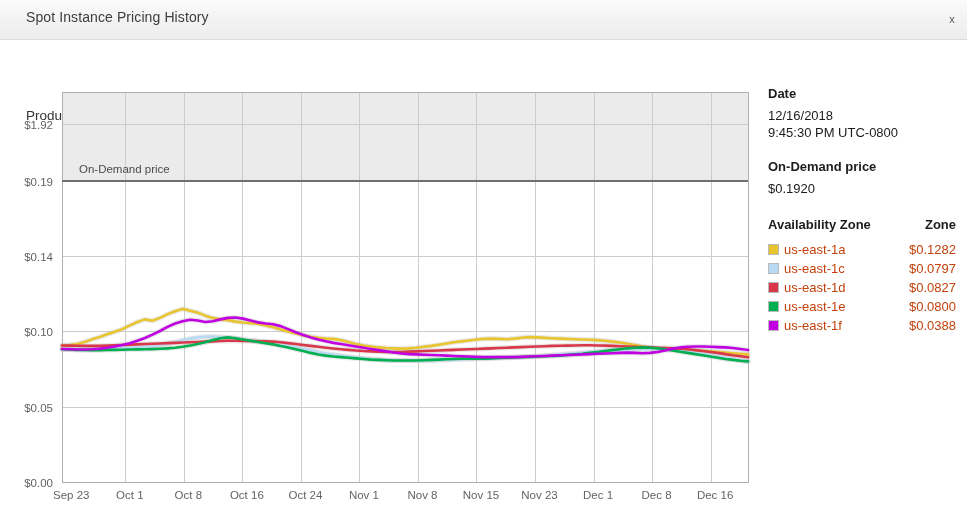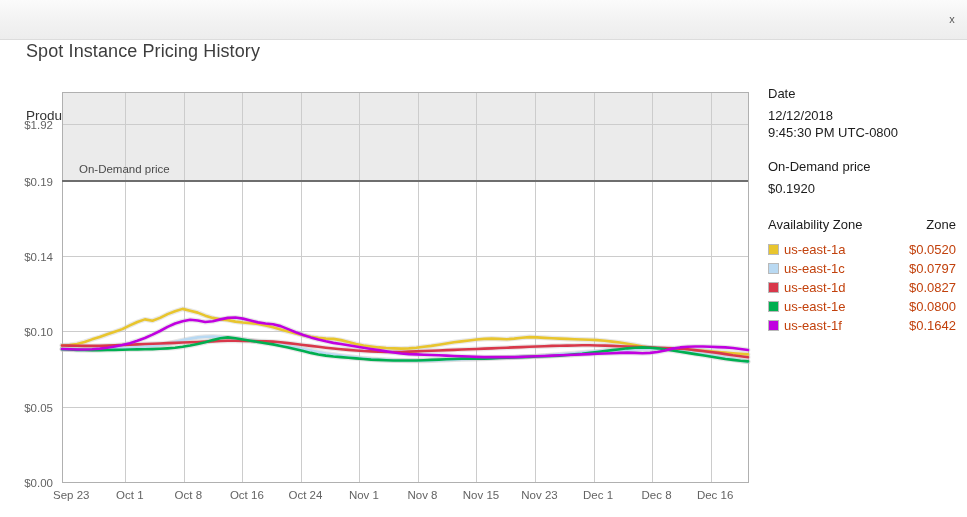--- a/index.html
+++ b/index.html
@@ -18,24 +18,23 @@
   
   .titlebar {
     position: absolute; left: 0; top: 0;
     width: 967px; height: 40px;
     background: linear-gradient(to bottom, #fbfbfb 0%, #f2f2f2 55%, #ededed 100%);
     border-bottom: 1px solid #dcdcdc;
     box-sizing: border-box;
   }
   .titlebar-text {
     position: absolute; left: 26px; top: 9px;
-    font-size: 18px; color: #3d3d3d;
+    font-size: 14px; color: #3d3d3d;
     letter-spacing: 0.1px;
     white-space: nowrap;
-    margin-top: 32px;
   }
   .close-btn {
     position: absolute; right: 7px; top: 11px;
     width: 16px; height: 16px;
     font-size: 11px; color: #5a5a5a;
     text-align: center; line-height: 16px;
     cursor: pointer;
     font-family: "Liberation Sans", sans-serif;
   }
 
@@ -86,32 +85,32 @@
     pointer-events: none;
   }
   .chart-svg { display: block; }
 
   
   .info-panel {
     position: absolute; left: 768px; top: 86px;
     width: 190px;
   }
   .ip-head {
-    font-size: 13px; font-weight: normal; color: #1c1c1c;
+    font-size: 13px; font-weight: bold; color: #1c1c1c;
     margin: 0 0 7px 0;
   }
   .ip-line {
     font-size: 13px; color: #1c1c1c; margin: 0 0 2px 0;
   }
   .ip-gap { height: 17px; }
   .az-table {
     width: 190px; border-collapse: collapse; margin-top: 2px;
   }
   .az-table th {
-    font-size: 13px; font-weight: normal; color: #1c1c1c;
+    font-size: 13px; font-weight: bold; color: #1c1c1c;
     text-align: left; padding: 0 0 8px 0;
   }
   .az-table th.price-col { text-align: right; padding-right: 2px; }
   .az-table td {
     font-size: 13px; color: #c2410c; padding: 2px 0;
     vertical-align: middle;
   }
   .az-table td.price-col { text-align: right; padding-right: 2px; }
   .swatch {
     display: inline-block;
@@ -208,51 +207,51 @@
         <text x="480.9948805460751" y="499" text-anchor="middle" font-family="&quot;Liberation Sans&quot;, sans-serif" font-size="11.5" fill="#636363">Nov 15</text>
         <text x="539.5273037542662" y="499" text-anchor="middle" font-family="&quot;Liberation Sans&quot;, sans-serif" font-size="11.5" fill="#636363">Nov 23</text>
         <text x="598.0597269624574" y="499" text-anchor="middle" font-family="&quot;Liberation Sans&quot;, sans-serif" font-size="11.5" fill="#636363">Dec 1</text>
         <text x="656.5921501706484" y="499" text-anchor="middle" font-family="&quot;Liberation Sans&quot;, sans-serif" font-size="11.5" fill="#636363">Dec 8</text>
         <text x="715.1245733788396" y="499" text-anchor="middle" font-family="&quot;Liberation Sans&quot;, sans-serif" font-size="11.5" fill="#636363">Dec 16</text>
       </svg>
   </div>
 
   <div class="info-panel">
     <div class="ip-head">Date</div>
-    <div class="ip-line">12/12/2018</div>
+    <div class="ip-line">12/16/2018</div>
     <div class="ip-line">9:45:30 PM UTC-0800</div>
     <div class="ip-gap"></div>
     <div class="ip-head">On-Demand price</div>
     <div class="ip-line">$0.1920</div>
     <div class="ip-gap"></div>
     <table class="az-table">
       <thead>
         <tr>
           <th>Availability Zone</th>
           <th class="price-col">Zone</th>
         </tr>
       </thead>
       <tbody id="az-body">
           <tr>
             <td><span class="swatch" style="background: rgb(232, 197, 46);"></span><span>us-east-1a</span></td>
-            <td class="price-col">$0.0520</td>
+            <td class="price-col">$0.1282</td>
           </tr>
           <tr>
             <td><span class="swatch" style="background: rgb(185, 217, 242);"></span><span>us-east-1c</span></td>
             <td class="price-col">$0.0797</td>
           </tr>
           <tr>
             <td><span class="swatch" style="background: rgb(216, 56, 74);"></span><span>us-east-1d</span></td>
             <td class="price-col">$0.0827</td>
           </tr>
           <tr>
             <td><span class="swatch" style="background: rgb(0, 175, 80);"></span><span>us-east-1e</span></td>
             <td class="price-col">$0.0800</td>
           </tr>
           <tr>
             <td><span class="swatch" style="background: rgb(192, 0, 224);"></span><span>us-east-1f</span></td>
-            <td class="price-col">$0.1642</td>
+            <td class="price-col">$0.0388</td>
           </tr>
         </tbody>
     </table>
   </div>
 
 </div>
 
 </body></html>

